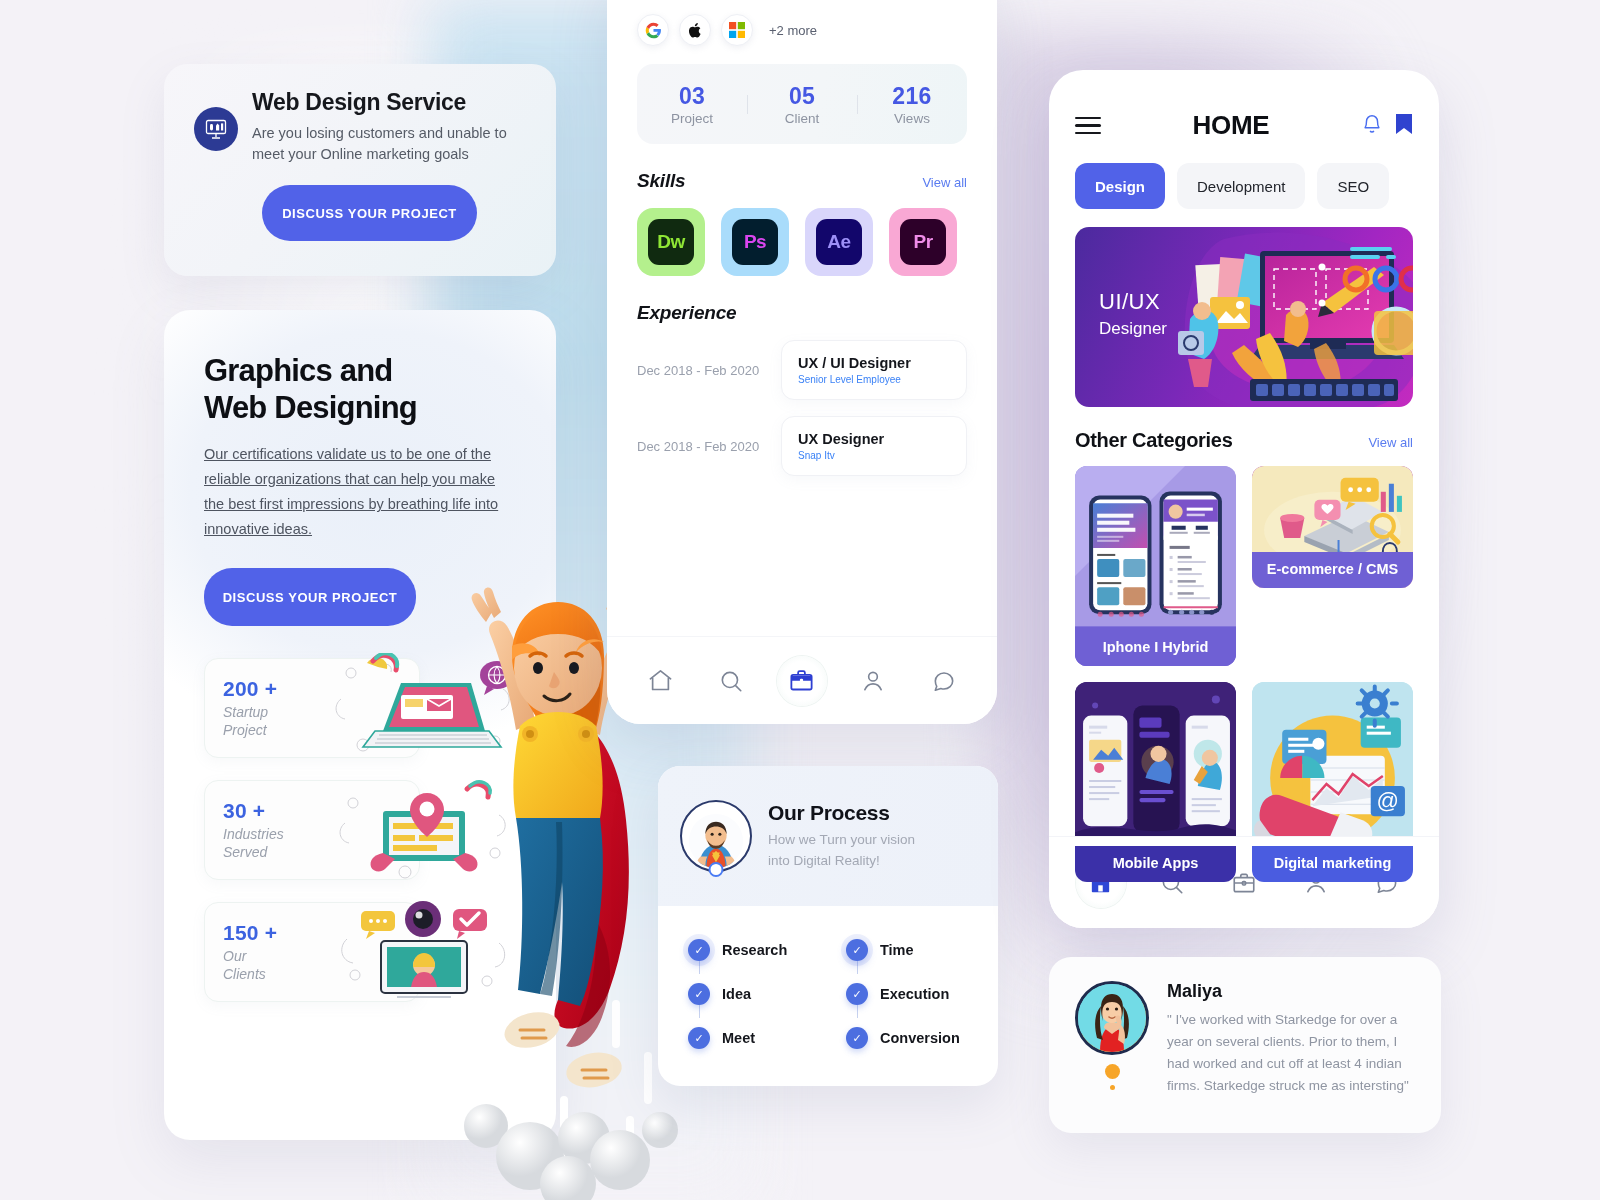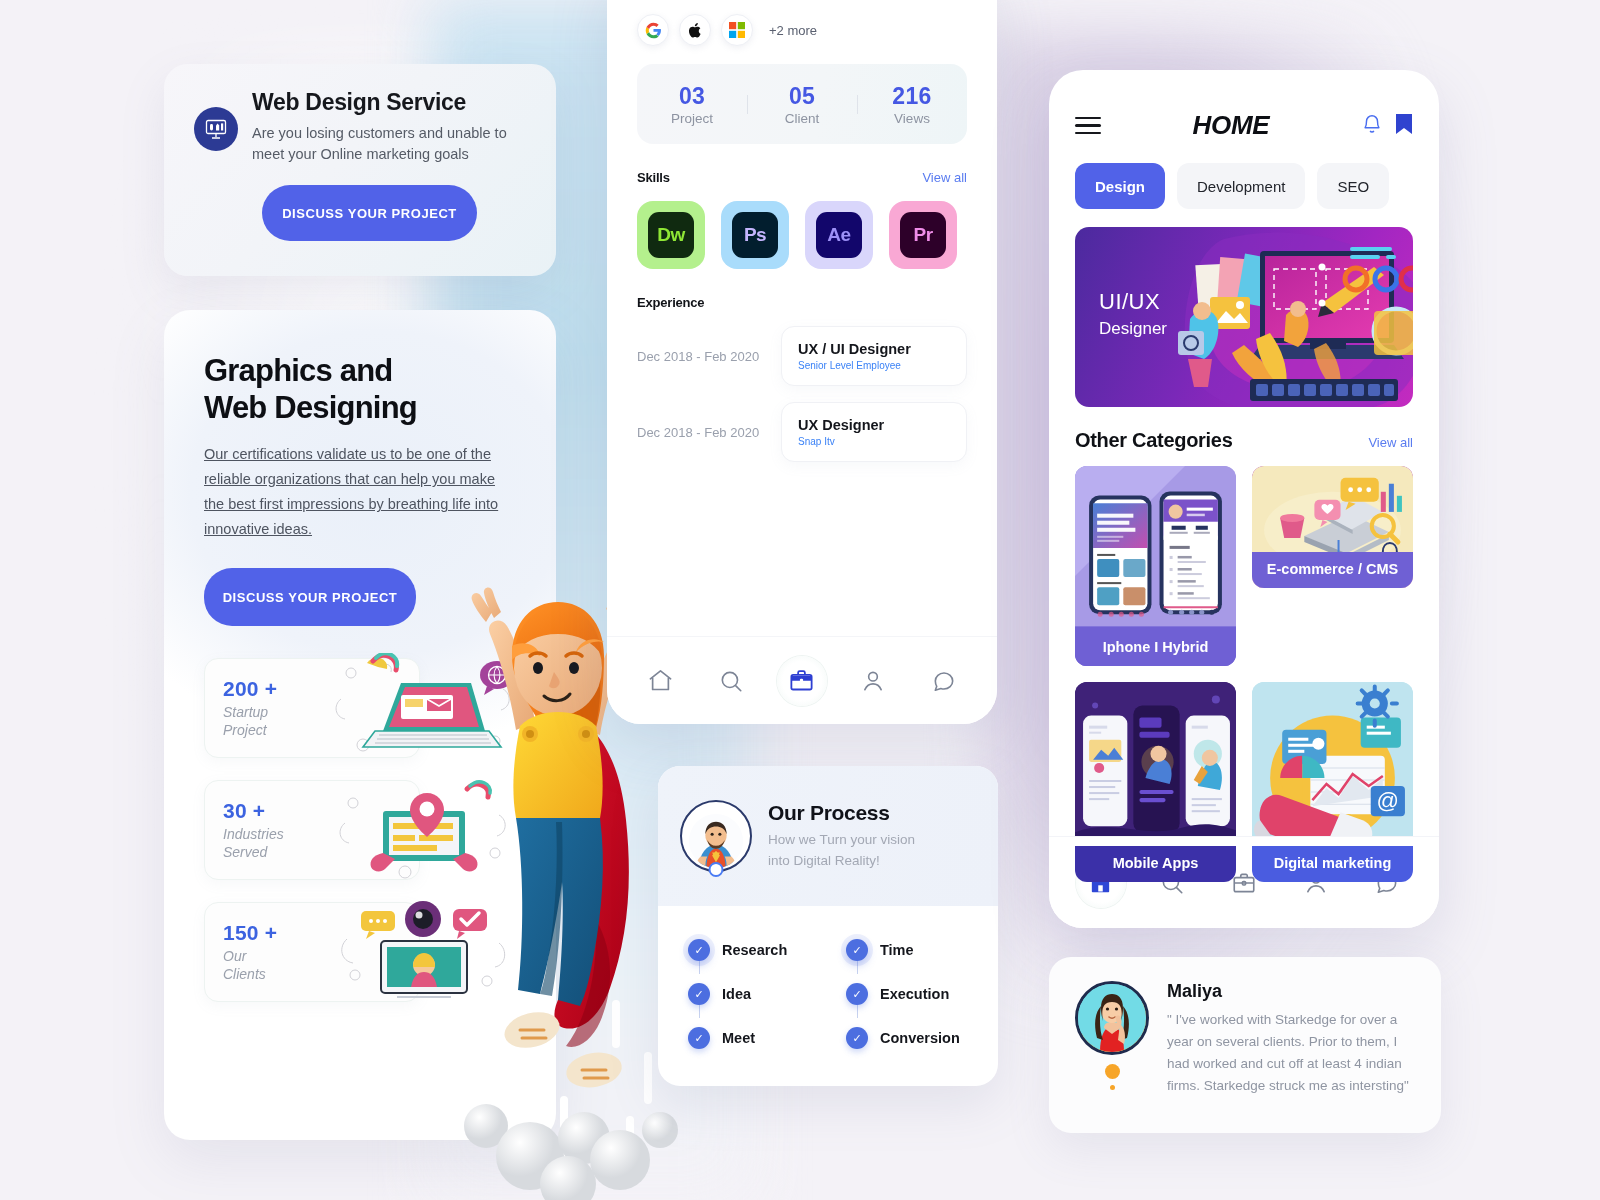--- a/index.html
+++ b/index.html
@@ -107,21 +107,21 @@
   .stat-cell { flex: 1; text-align: center; position: relative; }
   .stat-cell + .stat-cell::before {
     content: ""; position: absolute; left: 0; top: 12px; bottom: 12px; width: 1px; background: #dfe3ea;
   }
   .stat-cell .n { font-size: 23px; font-weight: 700; color: #4558e3; letter-spacing: .3px; }
   .stat-cell .l { font-size: 13.5px; color: #8d93a1; margin-top: 1px; }
 
   .bio { margin-top: 20px; font-size: 13.5px; color: #4f5561; line-height: 1.68; }
 
   .sec-head { display: flex; align-items: baseline; justify-content: space-between; margin-top: 26px; }
-  .sec-title { font-size: 13px; font-weight: 700; color: #111318; letter-spacing: -.2px; }
+  .sec-title { font-size: 19px; font-weight: 700; color: #111318; letter-spacing: -.2px; font-style: italic; }
   .view-all { font-size: 13px; color: #5a7cf0; cursor: pointer; }
 
   .skills-row { display: flex; gap: 16px; margin-top: 16px; }
   .skill-tile {
     width: 68px; height: 68px; border-radius: 16px;
     display: flex; align-items: center; justify-content: center;
   }
   .skill-badge {
     width: 46px; height: 46px; border-radius: 11px;
     display: flex; align-items: center; justify-content: center;
@@ -188,21 +188,21 @@
   .proc-label { font-size: 14.5px; font-weight: 700; color: #15171d; }
 
   
   #right-phone {
     position: absolute; left: 1049px; top: 70px; width: 390px; height: 858px;
     background: #fff; border-radius: 34px;
     box-shadow: 0 22px 60px rgba(115,110,165,.18);
     overflow: hidden;
   }
   .rp-inner { padding: 40px 26px 0 26px; }
-  .rp-top { display: flex; align-items: center; justify-content: space-between; font-style: italic; }
+  .rp-top { display: flex; align-items: center; justify-content: space-between; }
   .hamburger { width: 26px; display: flex; flex-direction: column; gap: 5px; cursor: pointer; }
   .hamburger span { display: block; height: 2.5px; background: #16181d; border-radius: 2px; }
   .rp-title { font-size: 26px; font-weight: 800; color: #0d0f14; letter-spacing: -.3px; }
   .rp-actions { display: flex; align-items: center; gap: 12px; }
 
   .tabs { display: flex; gap: 12px; margin-top: 22px; }
   .tab {
     height: 46px; border-radius: 12px; padding: 0 20px;
     display: flex; align-items: center; justify-content: center;
     font-size: 15px; color: #22252c; background: #f4f5f8; cursor: pointer; white-space: nowrap;
@@ -534,21 +534,21 @@
     <div class="sec-head">
       <div class="sec-title">Skills</div>
       <div class="view-all">View all</div>
     </div>
 
     <div class="skills-row">
       <div class="skill-tile" style="background:#b4f08d">
         <div class="skill-badge" style="background:#102a10;color:#8fe635">Dw</div>
       </div>
       <div class="skill-tile" style="background:#a9dcfb">
-        <div class="skill-badge" style="background:#021e2e;color:#c4b5fd">Ps</div>
+        <div class="skill-badge" style="background:#021e2e;color:#d946ef">Ps</div>
       </div>
       <div class="skill-tile" style="background:#d9d6fb">
         <div class="skill-badge" style="background:#12066b;color:#9d90f7">Ae</div>
       </div>
       <div class="skill-tile" style="background:#f9a8d4">
         <div class="skill-badge" style="background:#2d0029;color:#ef8ce8">Pr</div>
       </div>
     </div>
 
     <div class="sec-head">

